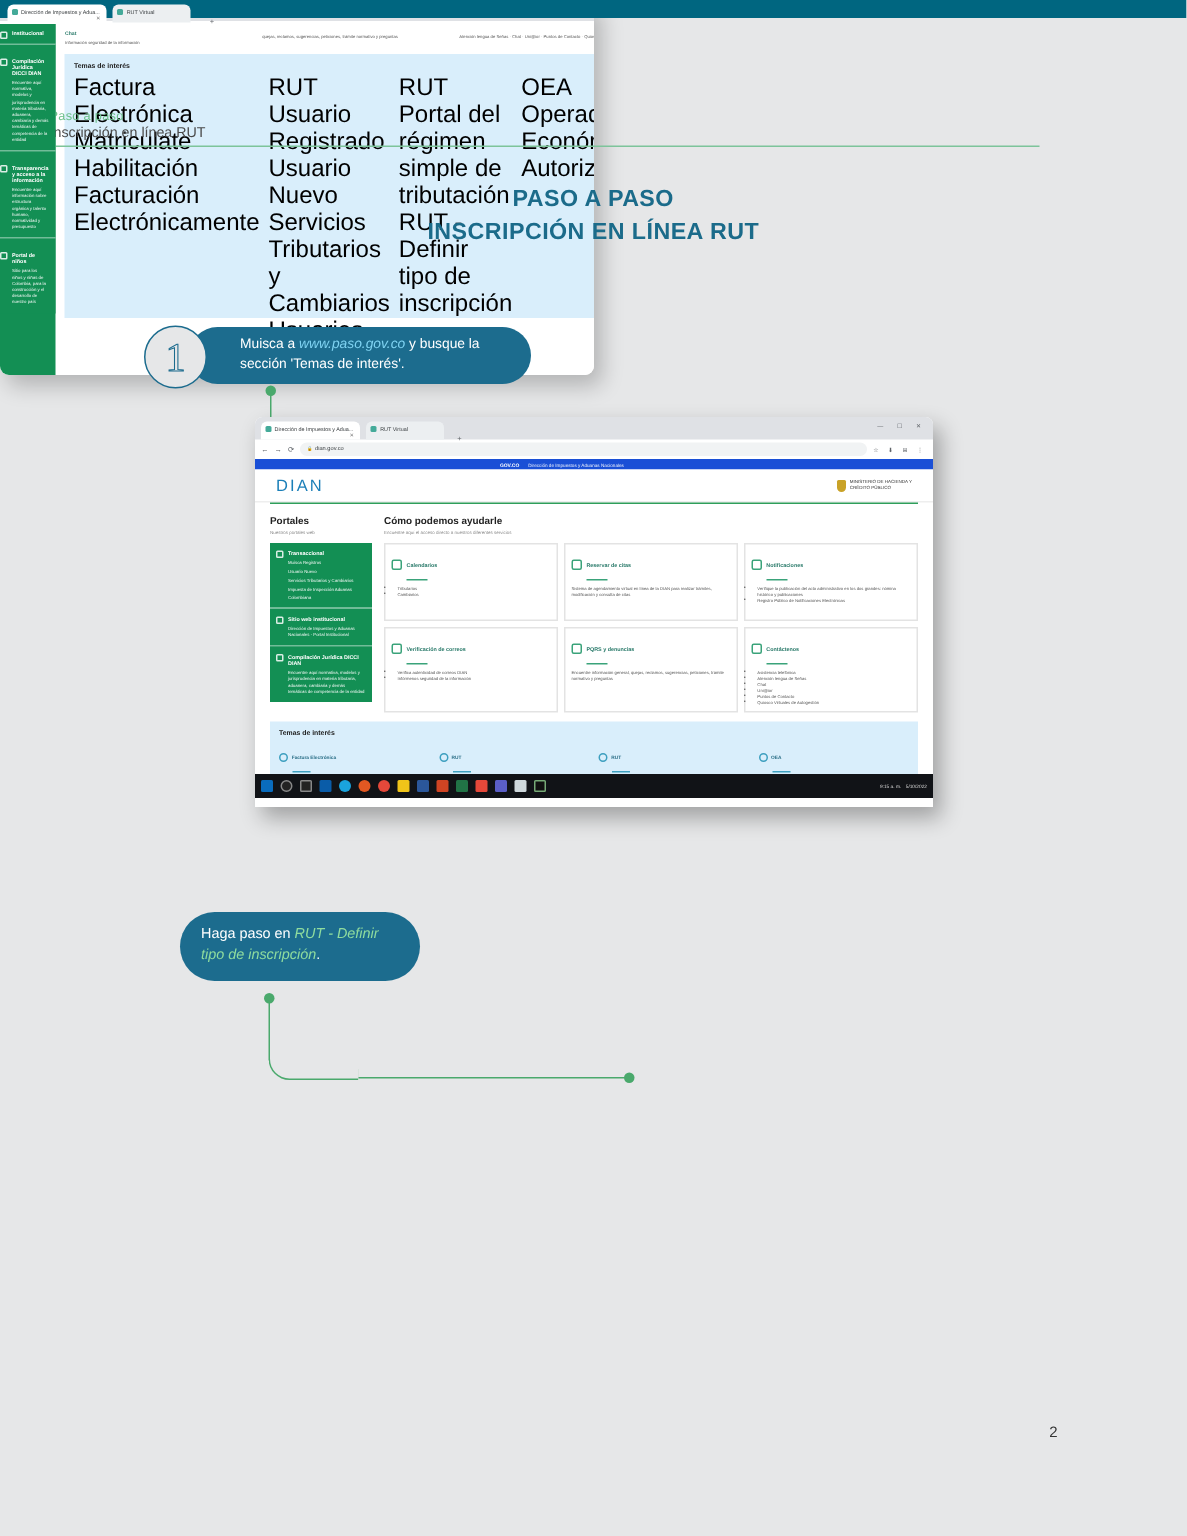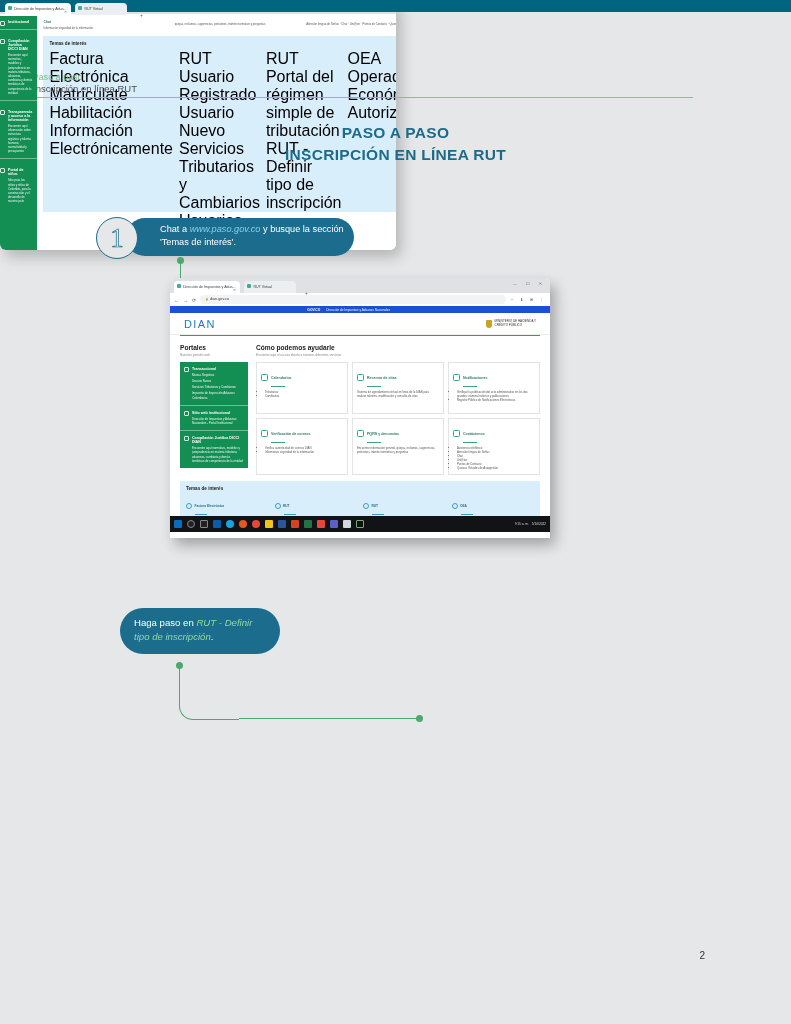--- a/index.html
+++ b/index.html
@@ -53,21 +53,21 @@
   .vline { position:absolute; width:1.4px; background:#4aa96c; }
   .hline { position:absolute; height:1.4px; background:#4aa96c; }
   .corner {
     position:absolute; border-left:1.4px solid #4aa96c; border-bottom:1.4px solid #4aa96c;
     border-bottom-left-radius:14px;
   }
 
   
   .win { position:absolute; background:#fff; overflow:hidden; }
   .win1 {
-    left:170px; top:278px; width:380px; height:260px;
+    left:170px; top:278px; width:452px; height:260px;
     box-shadow: 5px 7px 14px rgba(0,0,0,.30);
     border-radius:5px 5px 0 0;
   }
   .chrome-top { background:#dfe1e5; height:15px; position:relative; padding:3px 0 0 4px; }
   .tab {
     display:inline-block; height:12px; background:#fff; border-radius:4px 4px 0 0;
     font-size:3.6px; color:#3c4043; padding:2.6px 4px 0 3px; position:relative;
     vertical-align:top; white-space:nowrap; overflow:hidden;
   }
   .tab .fav { display:inline-block; width:4px; height:4px; background:#4a9; border-radius:1px; margin-right:2px; vertical-align:-0.5px;}
@@ -164,21 +164,21 @@
   <div class="rule"></div>
 </div>
 
 <div class="title">
   <div class="t1">PASO A PASO</div>
   <div class="t2">INSCRIPCIÓN EN LÍNEA RUT</div>
 </div>
 
 <div class="callout1">
   <div class="bubble">
-    <span>Chat a </span><em>www.paso.gov.co</em><span> y busque la sección 'Temas de interés'.</span>
+    <span>Muisca a </span><em>www.paso.gov.co</em><span> y busque la sección 'Temas de interés'.</span>
   </div>
   <div class="numcircle">
     <span>1</span>
   </div>
 </div>
 
 <div class="dot" style="left:177px; top:257px;"></div>
 <div class="vline" style="left:180px; top:262px; height:222px;"></div>
 <div class="corner" style="left:180px; top:460px; width:96px; height:28px;"></div>
 <div class="dot" style="left:272px; top:484px;"></div>
@@ -427,21 +427,21 @@
       </div>
 
       <div class="w2-temas">
         <div class="tt" style="font-size:4.6px;font-weight:bold;color:#222;">Temas de interés</div>
         <div class="trow" style="display:flex;gap:6px;margin-top:4px;">
           <div class="titem" style="flex:1;">
             <span class="tico"></span><span class="tname">Factura Electrónica</span>
             <div class="tunder"></div>
             <div class="tli">Matriculate</div>
             <div class="tli">Habilitación</div>
-            <div class="tli">Información Electrónicamente</div>
+            <div class="tli">Facturación Electrónicamente</div>
           </div>
           <div class="titem" style="flex:1;">
             <span class="tico"></span><span class="tname">RUT</span>
             <div class="tunder"></div>
             <div class="tli">Usuario Registrado</div>
             <div class="tli">Usuario Nuevo</div>
             <div class="tli">Servicios Tributarios y Cambiarios</div>
             <div class="tli">Usuarios no registrados</div>
           </div>
           <div class="titem" style="flex:1;">

